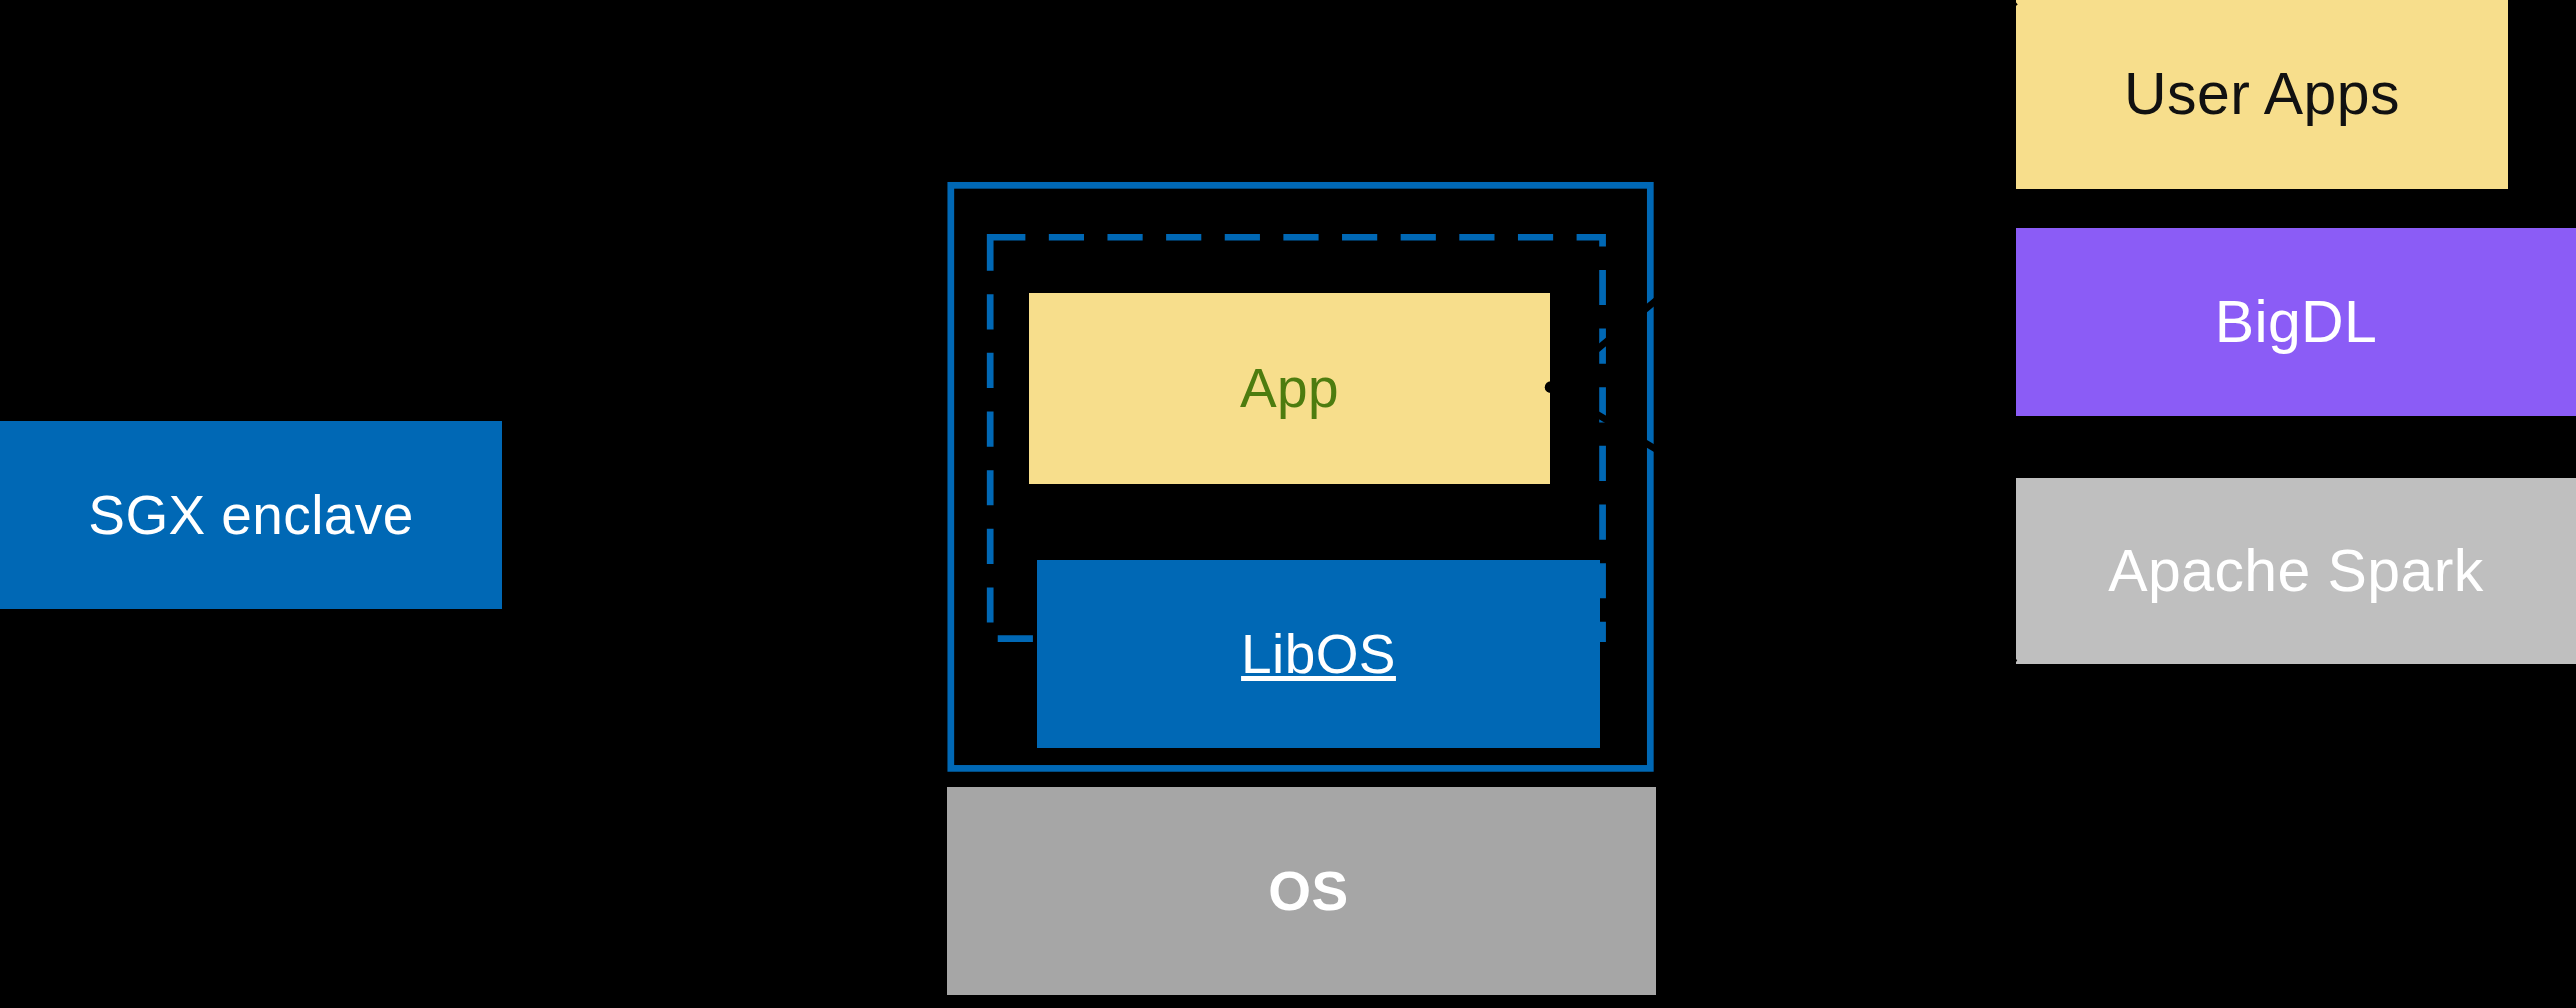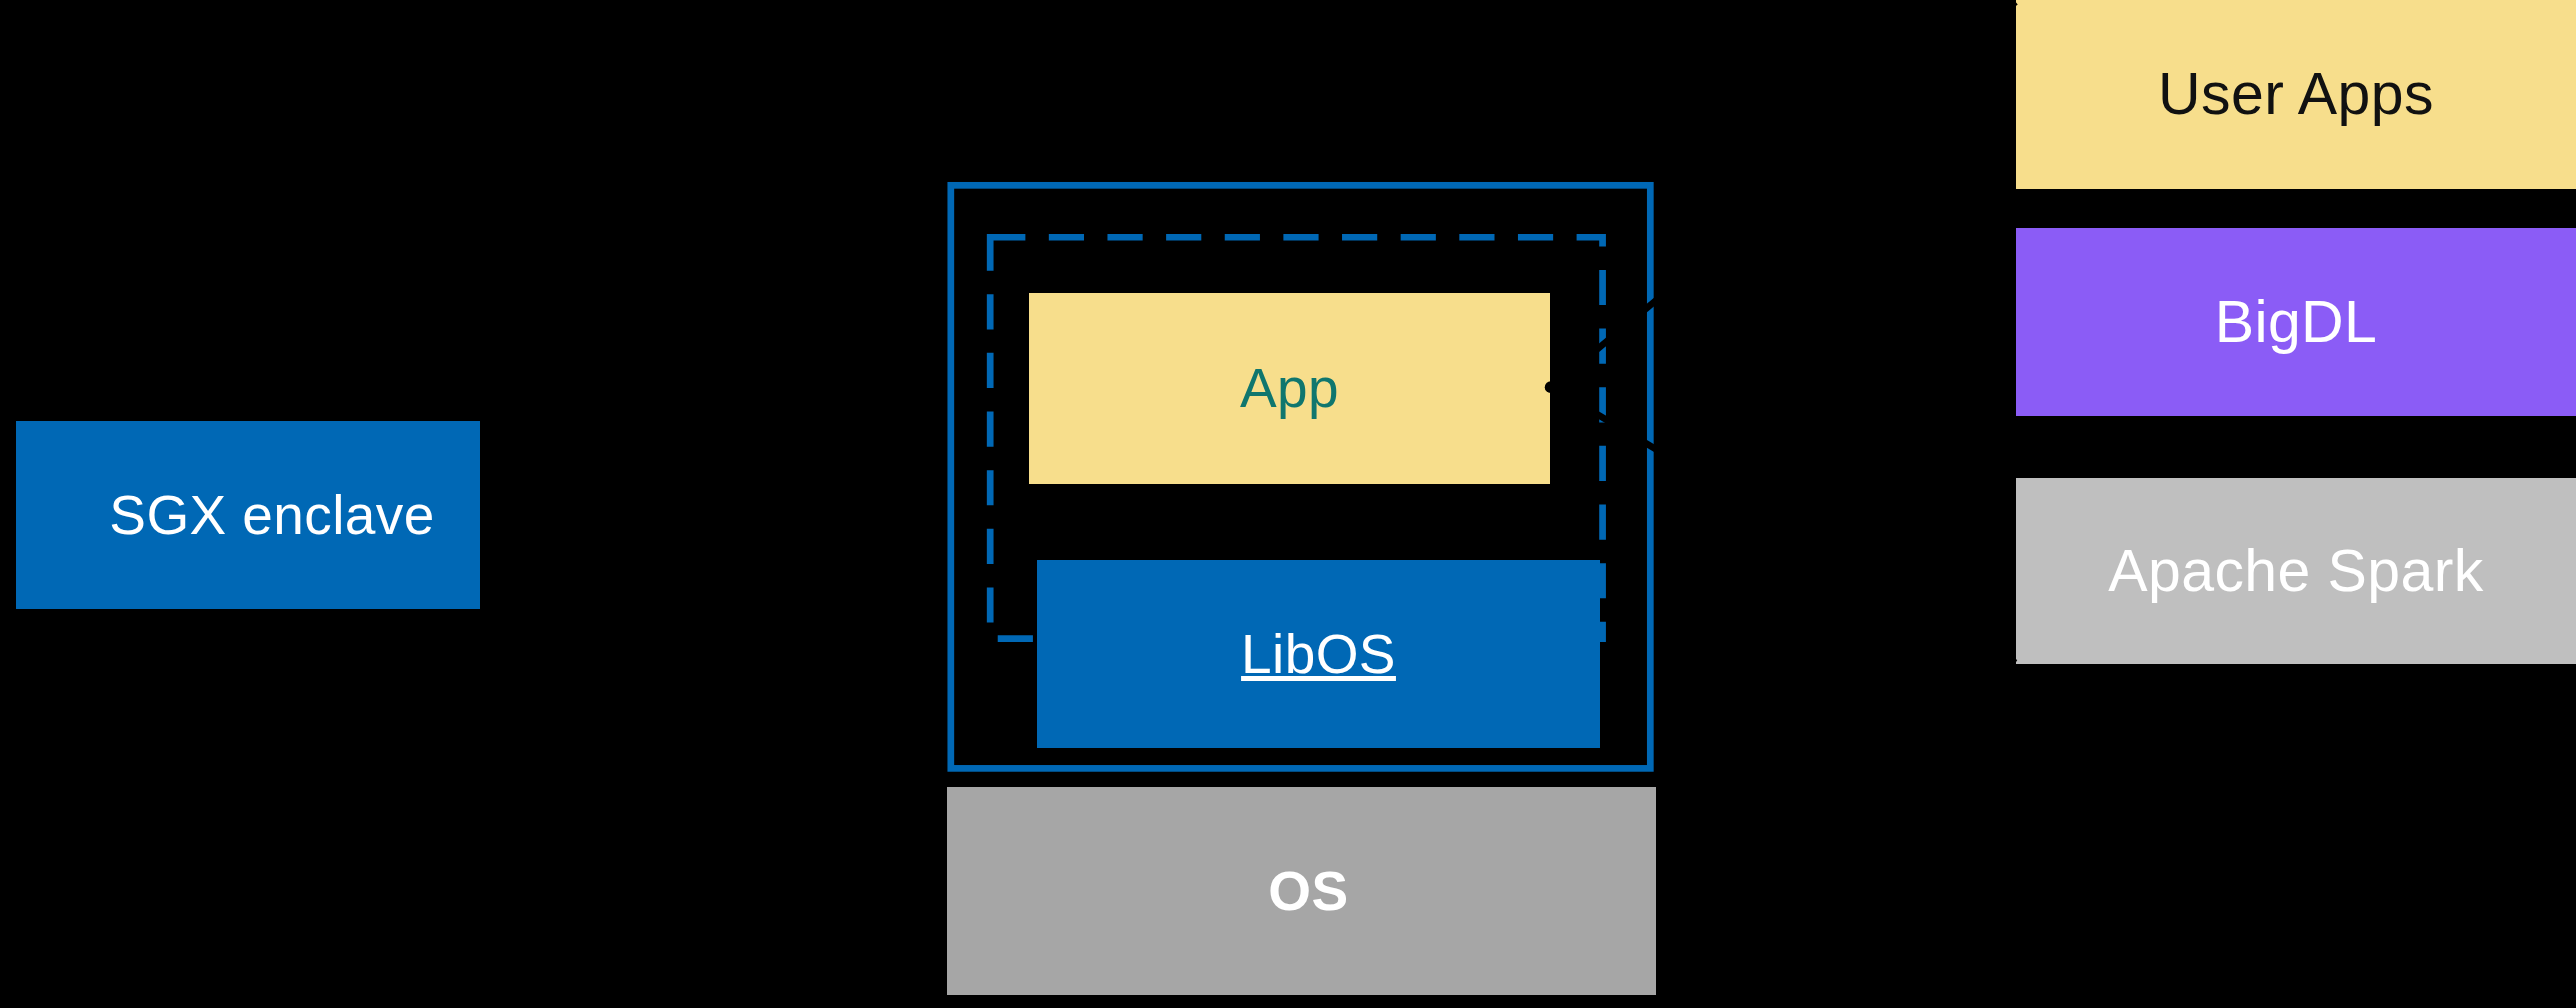--- a/index.html
+++ b/index.html
@@ -26,45 +26,45 @@
   .lbl {
     font-size: 55px;
     line-height: 1;
     white-space: nowrap;
     letter-spacing: 0.4px;
   }
   .stack-lbl { font-size: 59px; }
   .bold { font-weight: 700; margin-left: 14px; }
 
   
-  .sgx   { left: 16px;    top: 421px; width: 416px; height: 188px; padding-left: 48px; }
+  .sgx   { left: 0;    top: 421px; width: 502px; height: 188px; }
   
   .app   { left: 1029px; top: 293px; width: 521px; height: 191px; }
   .libos { left: 1037px; top: 560px; width: 563px; height: 188px; text-decoration: underline; }
   .os    { left: 947px; top: 787px; width: 709px; height: 208px; }
   
-  .user-apps { left: 2016px; top: 0;     width: 560px; height: 189px; }
+  .user-apps { left: 2016px; top: 0;     width: 492px; height: 189px; }
   .bigdl     { left: 2016px; top: 228px; width: 560px; height: 188px; }
   .spark     { left: 2016px; top: 478px; width: 560px; height: 186px; }
 </style>
 </head>
 <body>
 
 <div class="stage">
 
   <svg class="layer" viewBox="0 0 3075 1204" aria-hidden="true">
     <rect x="1182" y="283" width="731" height="479" fill="none" stroke-width="8" stroke-dasharray="42 28" stroke="#0068B5"></rect>
     <rect x="1135" y="221" width="835" height="696" fill="none" stroke-width="8" stroke="#0068B5"></rect>
   </svg>
 
   <div class="box sgx" style="background: rgb(0, 104, 181); color: rgb(255, 255, 255);">
     <span class="lbl">SGX enclave</span>
   </div>
 
-  <div class="box app" style="background: rgb(247, 222, 140); color: #0f766e;">
+  <div class="box app" style="background: rgb(247, 222, 140); color: #4d7c0f;">
     <span class="lbl">App</span>
   </div>
 
   <div class="box libos" style="background: rgb(0, 104, 181); color: rgb(255, 255, 255);">
     <span class="lbl">LibOS</span>
   </div>
 
   <div class="box os" style="background: rgb(166, 166, 166); color: rgb(255, 255, 255);">
     <span class="lbl bold">OS</span>
   </div>

